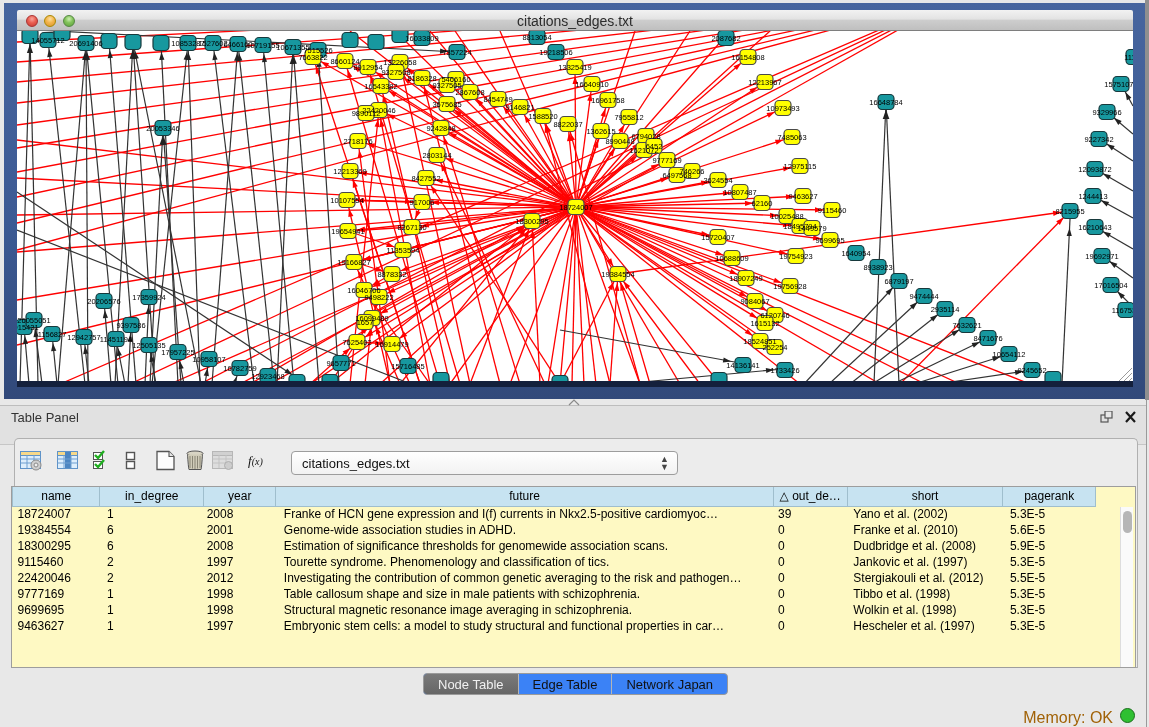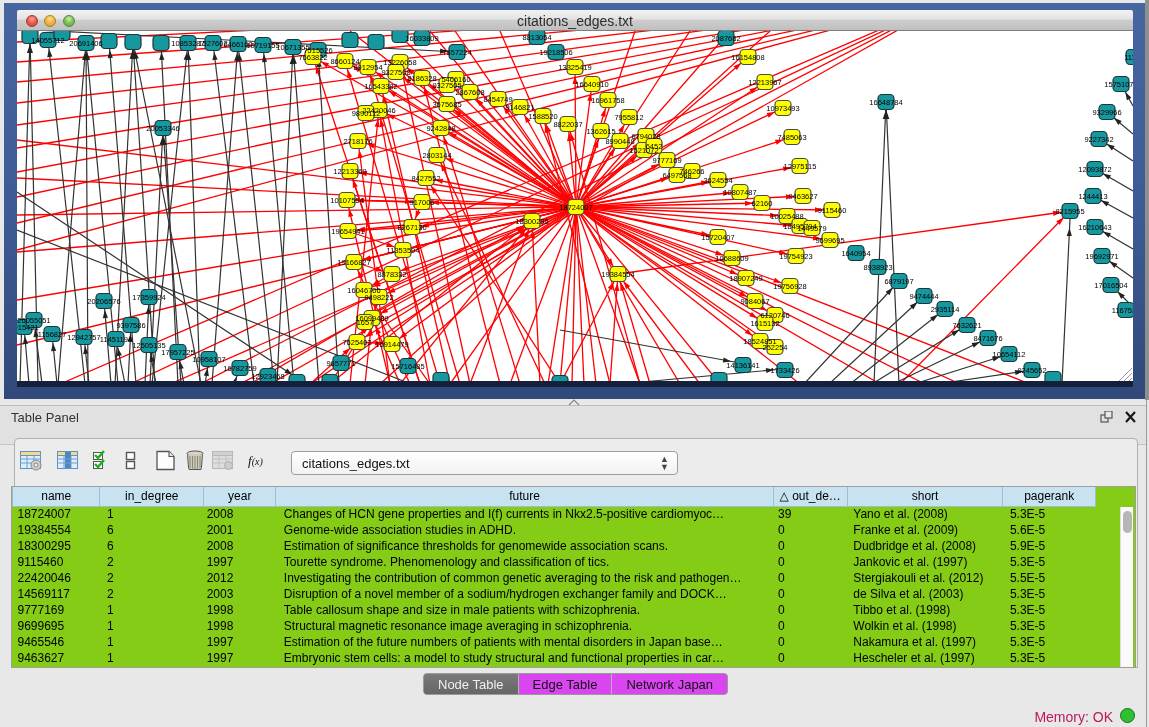--- a/index.html
+++ b/index.html
@@ -19,42 +19,42 @@
 #navy{position:absolute;left:17px;top:381px;width:1116px;height:6px;background:#14203c;}
 
 #tpbar{position:absolute;left:0;top:405px;width:1149px;height:40px;background:#e1e1e1;
  border-top:1px solid #bdbdbd;border-bottom:1px solid #c6c6c6;}
 #tpbar .t{position:absolute;left:11px;top:4px;font-size:13px;color:#333;}
 #panel{position:absolute;left:14px;top:438px;width:1124px;height:230px;background:#ececec;
  border:1px solid #b0b0b0;border-radius:5px 5px 0 0;border-bottom:1px solid #a8a8a8;}
 #combo{position:absolute;left:291px;top:451px;width:387px;height:24px;background:linear-gradient(#ffffff,#f2f2f2);
  border:1px solid #9d9d9d;border-radius:4px;font-size:13px;color:#111;padding:4px 0 0 10px;}
 #combo .arr{position:absolute;right:8px;top:3px;font-size:9px;color:#444;line-height:8px;text-align:center}
-#tablewrap{position:absolute;left:11px;top:486px;width:1125px;height:182px;background:#84cc16;
+#tablewrap{position:absolute;left:11px;top:486px;width:1125px;height:182px;background:#fef9c3;
  border:1px solid #9d9d9d;overflow:hidden;}
 table{border-collapse:collapse;table-layout:fixed;width:1084px;font-size:12px;}
 th{background:#c7e3f1;border:1px solid #9fbecd;border-top:none;font-weight:normal;
  height:19px;font-size:12px;padding:0;overflow:hidden;white-space:nowrap}
 td{height:16px;padding:0;white-space:nowrap;overflow:hidden;color:#000;}
 td.c1{padding-left:5px;width:86px}
 td.c2{padding-left:7px;width:102px}
 td.c3{padding-left:3px;width:71px}
 td.c4{padding-left:8px;width:489px}
 td.c5{padding-left:5px;width:73px}
 td.c6{text-align:left;padding-left:6px;width:153px}
 td.c7{padding-left:7px;width:91px}
 #vscroll{position:absolute;right:2px;top:20px;width:13px;height:160px;background:#fafafa;border-left:1px solid #ddd}
 #vthumb{position:absolute;left:2px;top:4px;width:9px;height:22px;border-radius:5px;background:#b6b6b6}
 
 #tabs{position:absolute;left:423px;top:673px;height:22px;display:flex;
- border:1px solid #9a9a9a;border-radius:4px;overflow:hidden;background:#d946ef;font-size:13px;}
+ border:1px solid #9a9a9a;border-radius:4px;overflow:hidden;background:#3b82f6;font-size:13px;}
 #tabs div{padding:3px 14px 0 14px;border-right:1px solid #b5b5b5;color:#111}
 #tabs div:last-child{border-right:none}
 #tabs .sel{background:linear-gradient(#7a7a7a,#666666);color:#f0f0f0;}
-#mem{position:absolute;right:36px;top:709px;font-size:14px;color:#be185d}
+#mem{position:absolute;right:36px;top:709px;font-size:16px;color:#a16207}
 #memdot{position:absolute;right:14px;top:708px;width:15px;height:15px;border-radius:50%;
  background:#2fc032;border:1.5px solid #1b6e1d;}
 #rightstrip{position:absolute;right:0;top:400px;width:3px;height:327px;background:#e8e8e8;border-left:1px solid #9a9a9a}
 .dock{position:absolute;top:411px;width:13px;height:12px}
 </style></head>
 <body>
 <div id="frame"></div>
 <svg width="1116" height="353" viewBox="17 31 1116 353" style="position:absolute;left:17px;top:31px;background:#fff">
 <line x1="576" y1="207" x2="313" y2="57" stroke="#ff0000" stroke-width="1.3"></line>
 <polygon points="320.8,61.5 329.1,63.2 326.5,67.7" fill="#ff0000"></polygon>
@@ -794,32 +794,32 @@
           <th style="width:71px">year</th>
  <th style="width:489px">future</th>
           <th style="width:73px">△ out_de…</th>
           <th style="width:153px">short</th>
  <th style="width:91px">pagerank</th>
 </tr>
 <tr>
           <td class="c1">18724007</td>
           <td class="c2">1</td>
           <td class="c3">2008</td>
-          <td class="c4">Changes of HCN gene properties and I(f) currents in Nkx2.5-positive cardiomyoc…</td>
+          <td class="c4">Franke of HCN gene expression and I(f) currents in Nkx2.5-positive cardiomyoc…</td>
           <td class="c5">39</td>
-          <td class="c6">Yano et al. (2008)</td>
+          <td class="c6">Yano et al. (2002)</td>
           <td class="c7">5.3E-5</td>
         </tr>
 <tr>
           <td class="c1">19384554</td>
           <td class="c2">6</td>
           <td class="c3">2001</td>
           <td class="c4">Genome-wide association studies in ADHD.</td>
           <td class="c5">0</td>
-          <td class="c6">Franke et al. (2009)</td>
+          <td class="c6">Franke et al. (2010)</td>
           <td class="c7">5.6E-5</td>
         </tr>
 <tr>
           <td class="c1">18300295</td>
           <td class="c2">6</td>
           <td class="c3">2008</td>
           <td class="c4">Estimation of significance thresholds for genomewide association scans.</td>
           <td class="c5">0</td>
           <td class="c6">Dudbridge et al. (2008)</td>
           <td class="c7">5.9E-5</td>
@@ -836,53 +836,35 @@
 <tr>
           <td class="c1">22420046</td>
           <td class="c2">2</td>
           <td class="c3">2012</td>
           <td class="c4">Investigating the contribution of common genetic averaging to the risk and pathogen…</td>
           <td class="c5">0</td>
           <td class="c6">Stergiakouli et al. (2012)</td>
           <td class="c7">5.5E-5</td>
         </tr>
 <tr>
-          <td class="c1">14569117</td>
-          <td class="c2">2</td>
-          <td class="c3">2003</td>
-          <td class="c4">Disruption of a novel member of a sodium/hydrogen exchanger family and DOCK…</td>
-          <td class="c5">0</td>
-          <td class="c6">de Silva et al. (2003)</td>
-          <td class="c7">5.3E-5</td>
-        </tr>
-<tr>
           <td class="c1">9777169</td>
           <td class="c2">1</td>
           <td class="c3">1998</td>
           <td class="c4">Table callosum shape and size in male patients with schizophrenia.</td>
           <td class="c5">0</td>
           <td class="c6">Tibbo et al. (1998)</td>
           <td class="c7">5.3E-5</td>
         </tr>
 <tr>
           <td class="c1">9699695</td>
           <td class="c2">1</td>
           <td class="c3">1998</td>
           <td class="c4">Structural magnetic resonance image averaging in schizophrenia.</td>
           <td class="c5">0</td>
           <td class="c6">Wolkin et al. (1998)</td>
-          <td class="c7">5.3E-5</td>
-        </tr>
-<tr>
-          <td class="c1">9465546</td>
-          <td class="c2">1</td>
-          <td class="c3">1997</td>
-          <td class="c4">Estimation of the future numbers of patients with mental disorders in Japan base…</td>
-          <td class="c5">0</td>
-          <td class="c6">Nakamura et al. (1997)</td>
           <td class="c7">5.3E-5</td>
         </tr>
 <tr>
           <td class="c1">9463627</td>
           <td class="c2">1</td>
           <td class="c3">1997</td>
           <td class="c4">Embryonic stem cells: a model to study structural and functional properties in car…</td>
           <td class="c5">0</td>
           <td class="c6">Hescheler et al. (1997)</td>
           <td class="c7">5.3E-5</td>

